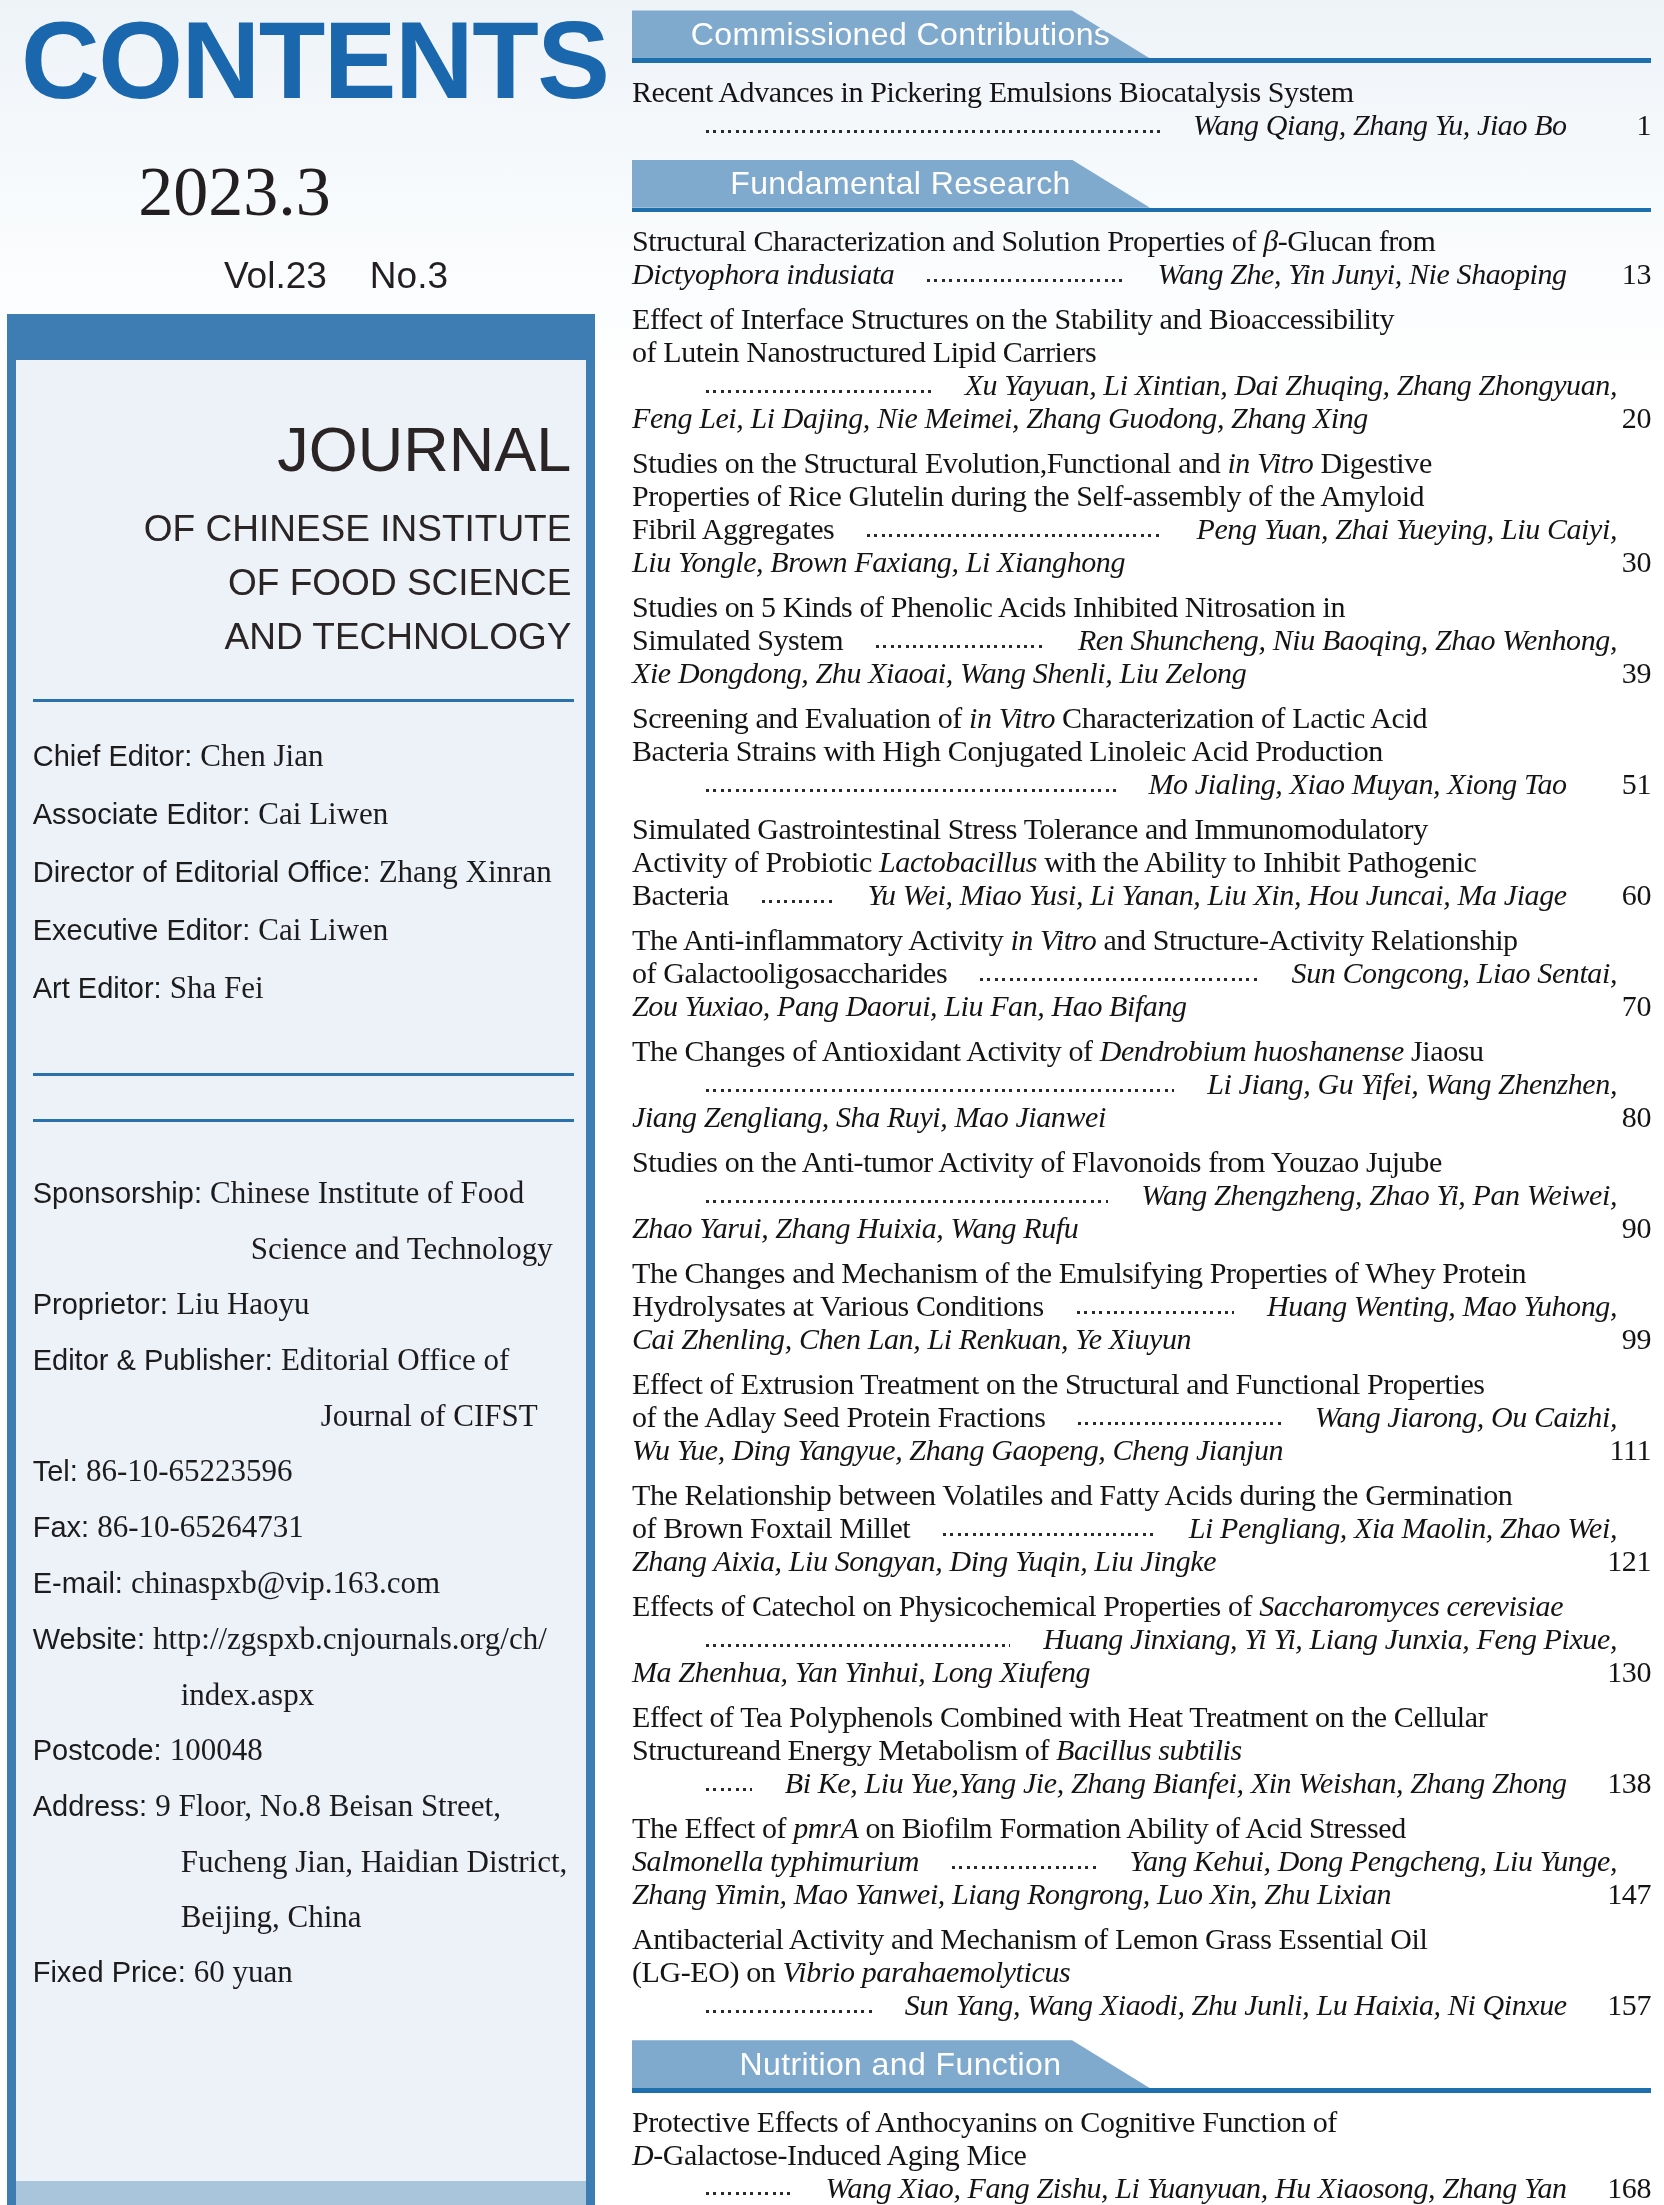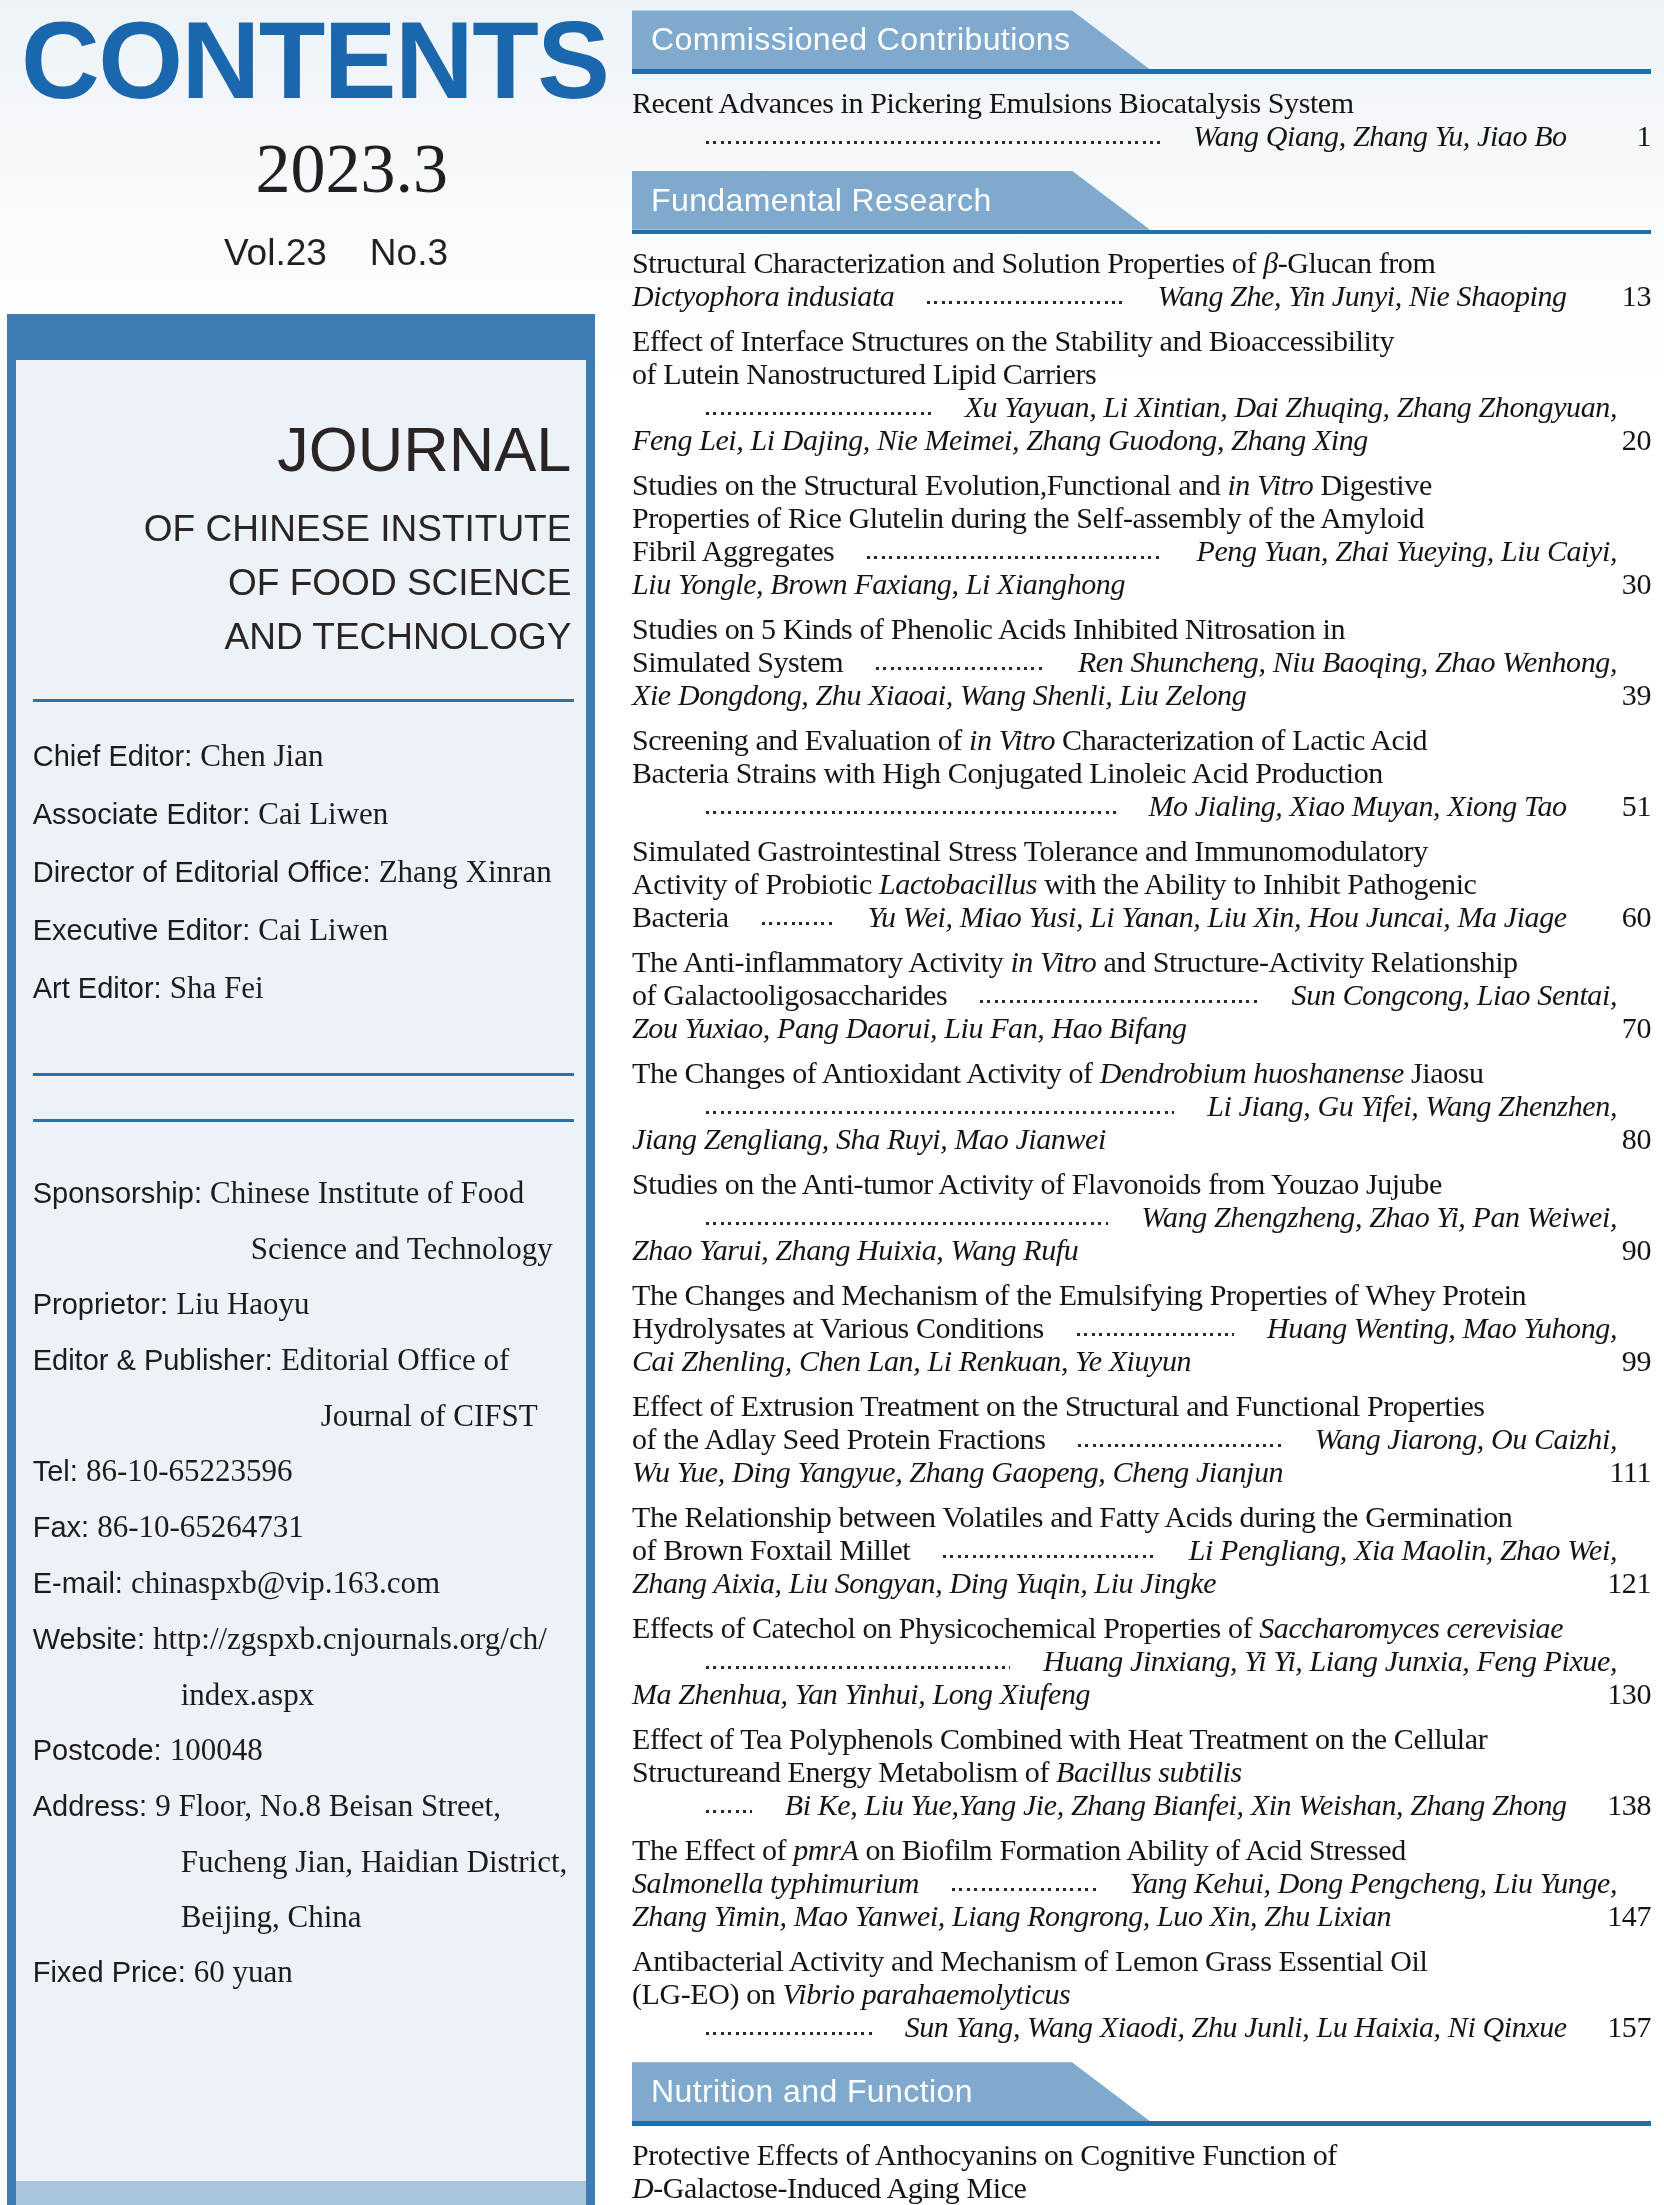--- a/index.html
+++ b/index.html
@@ -22,21 +22,21 @@
     font-family:"Liberation Serif", serif;
   }
 
   
   .masthead{position:absolute;left:21px;top:6px;width:586px;}
   .contents-title{
     font-family:"Liberation Sans", sans-serif;
     font-weight:700;font-size:109px;line-height:1.0;
     color:var(--contents_blue);letter-spacing:-1.5px;
   }
-  .issue{font-size:70px;line-height:1.0;width:427px;text-align:right;margin-top:19px;color:#231f20;}
+  .issue{font-size:70px;line-height:1.0;width:427px;text-align:center;margin-top:42px;color:#231f20;}
   .volno{
     font-family:"Liberation Sans", sans-serif;font-size:37px;line-height:1.0;
     width:427px;text-align:right;margin-top:30px;color:#231f20;
   }
   .volno .no{margin-left:43px;}
 
   
   .info-box{
     position:absolute;left:7.4px;top:291px;width:588px;height:1909px;
     border:9.6px solid var(--box_border);
@@ -63,25 +63,26 @@
   .publishing .info-row{line-height:55px;}
   .cont{font-family:"Liberation Serif", serif;font-size:31px;line-height:55px;white-space:nowrap;}
   .ind1{padding-left:148px;}
   .ind2{padding-left:218px;}
   .ind3{padding-left:288px;}
 
   
   .toc{position:absolute;left:632px;top:10.4px;width:1019px;}
   .section{margin-bottom:19px;}
   .banner{
-    width:518px;height:59px;background:var(--banner_bg);
+    width:518px;height:48px;background:var(--banner_bg);
     clip-path:polygon(0 0, calc(100% - 78px) 0, 100% 100%, 0 100%);
     display:flex;align-items:center;padding-left:19px;
     font-family:"Liberation Sans", sans-serif;font-size:32px;color:#ffffff;
     letter-spacing:0.4px;
+    justify-content:center;
   }
   .rule{height:4.4px;background:var(--rule_blue);}
   .articles{margin-top:12px;}
   .article{margin-bottom:12px;font-size:30px;line-height:33px;letter-spacing:-0.4px;color:#161314;}
   .tl{white-space:nowrap;}
   .it{font-style:italic;}
   .row{display:flex;align-items:baseline;gap:24px;}
   .row .pre{white-space:nowrap;}
   .lead{
     flex:1 1 auto;height:3px;min-width:37px;align-self:flex-end;

